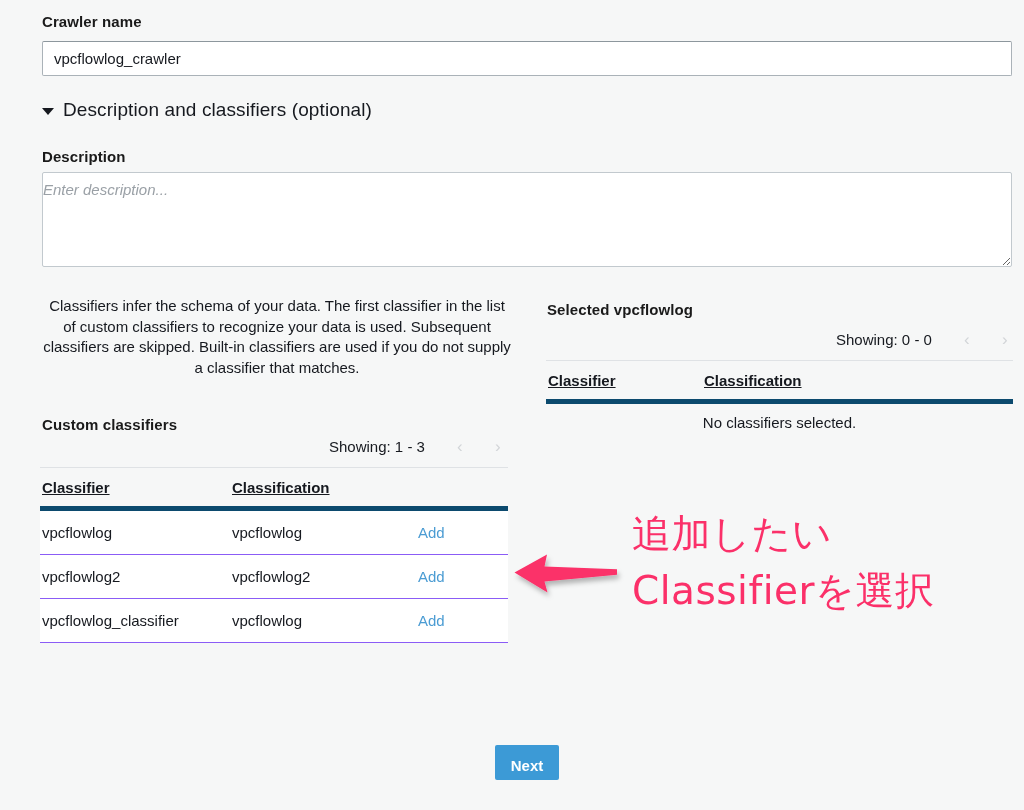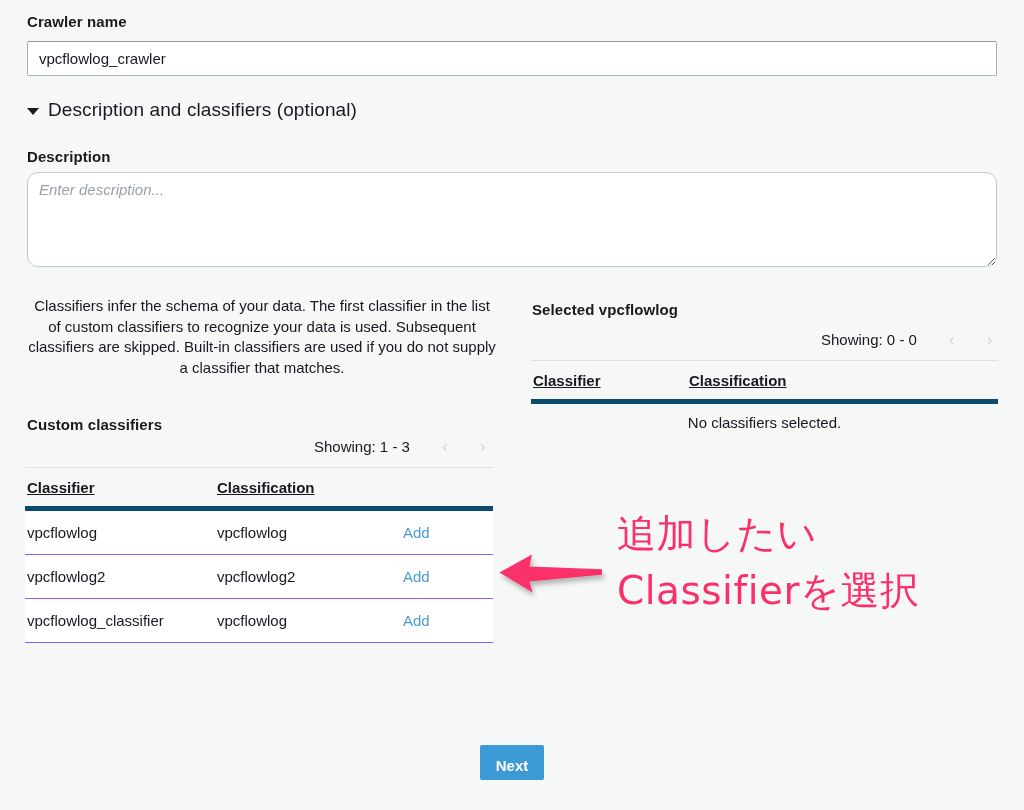--- a/index.html
+++ b/index.html
@@ -13,20 +13,21 @@
     font-family: "Liberation Sans", sans-serif;
     color: #16191f;
     position: relative;
     overflow: hidden;
     -webkit-font-smoothing: antialiased;
   }
 
   .page {
     position: absolute;
     inset: 0;
+    margin-left: 15px;
   }
 
   
   .label-strong {
     font-size: 15px;
     font-weight: bold;
     color: #1a1a1a;
     letter-spacing: .1px;
   }
 
@@ -87,25 +88,25 @@
 
   #description-textarea {
     position: absolute;
     left: 27px;
     top: 172px;
     width: 970px;
     height: 95px;
     box-sizing: border-box;
     background: #ffffff;
     border: 1px solid #c2c9ce;
-    border-radius: 11px;
+    border-radius: 2px;
     font-family: "Liberation Sans", sans-serif;
     font-size: 15px;
     color: #16191f;
-    padding: 8px 11px;
+    padding: 8px 0;
     resize: both;
     outline: none;
   }
   #description-textarea::placeholder {
     color: #9aa0a6;
     font-style: italic;
   }
 
   
   #classifier-help-text {

